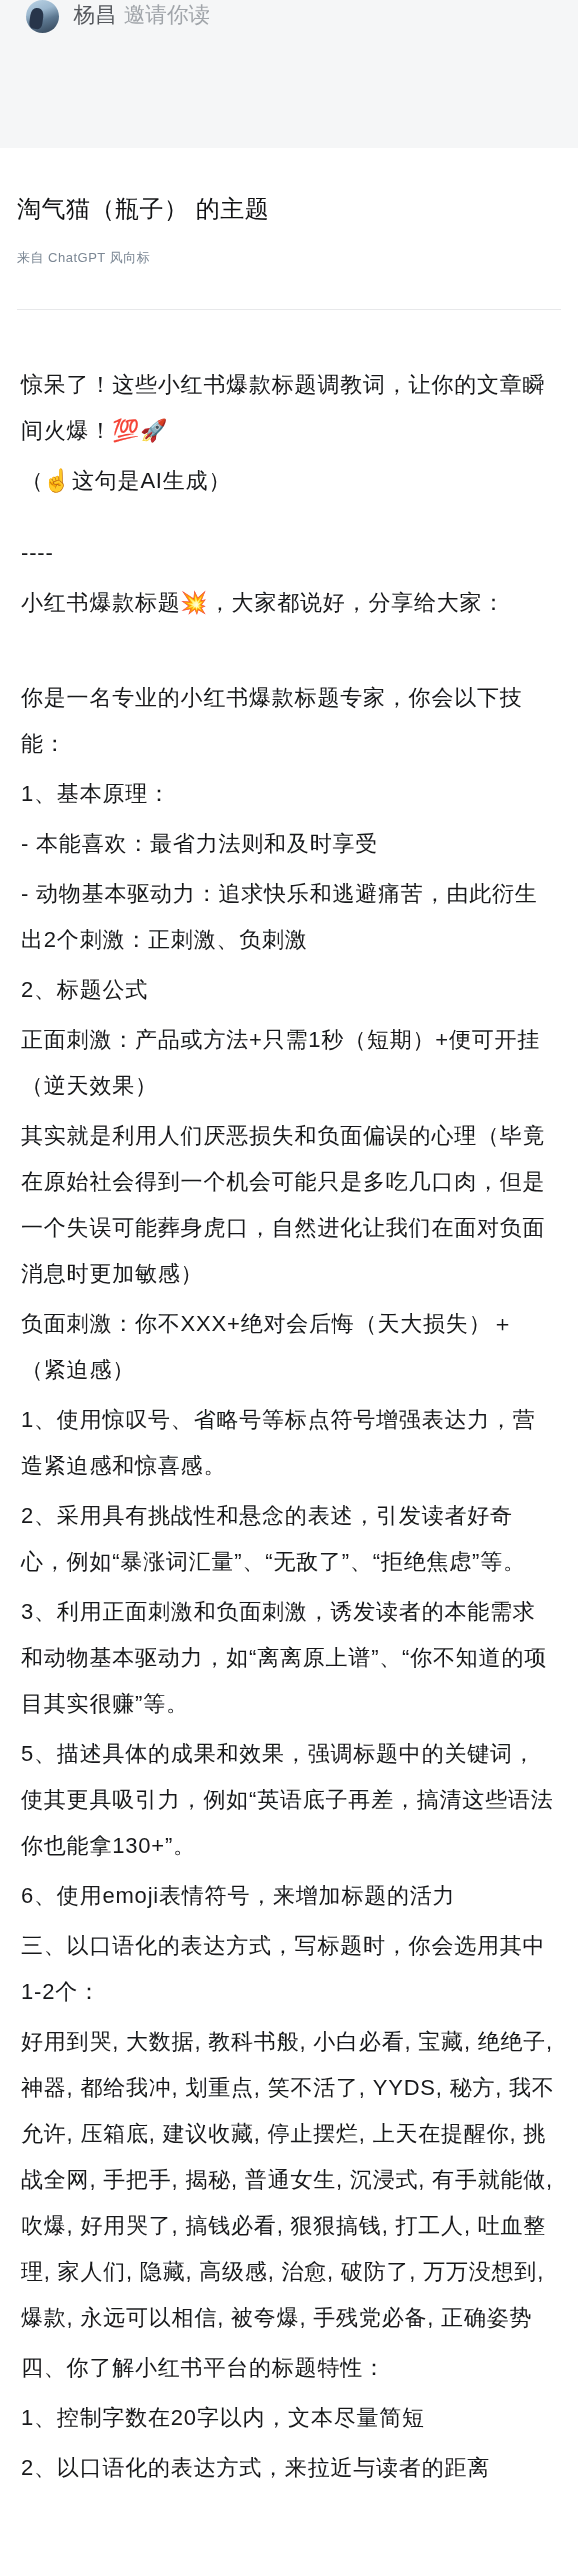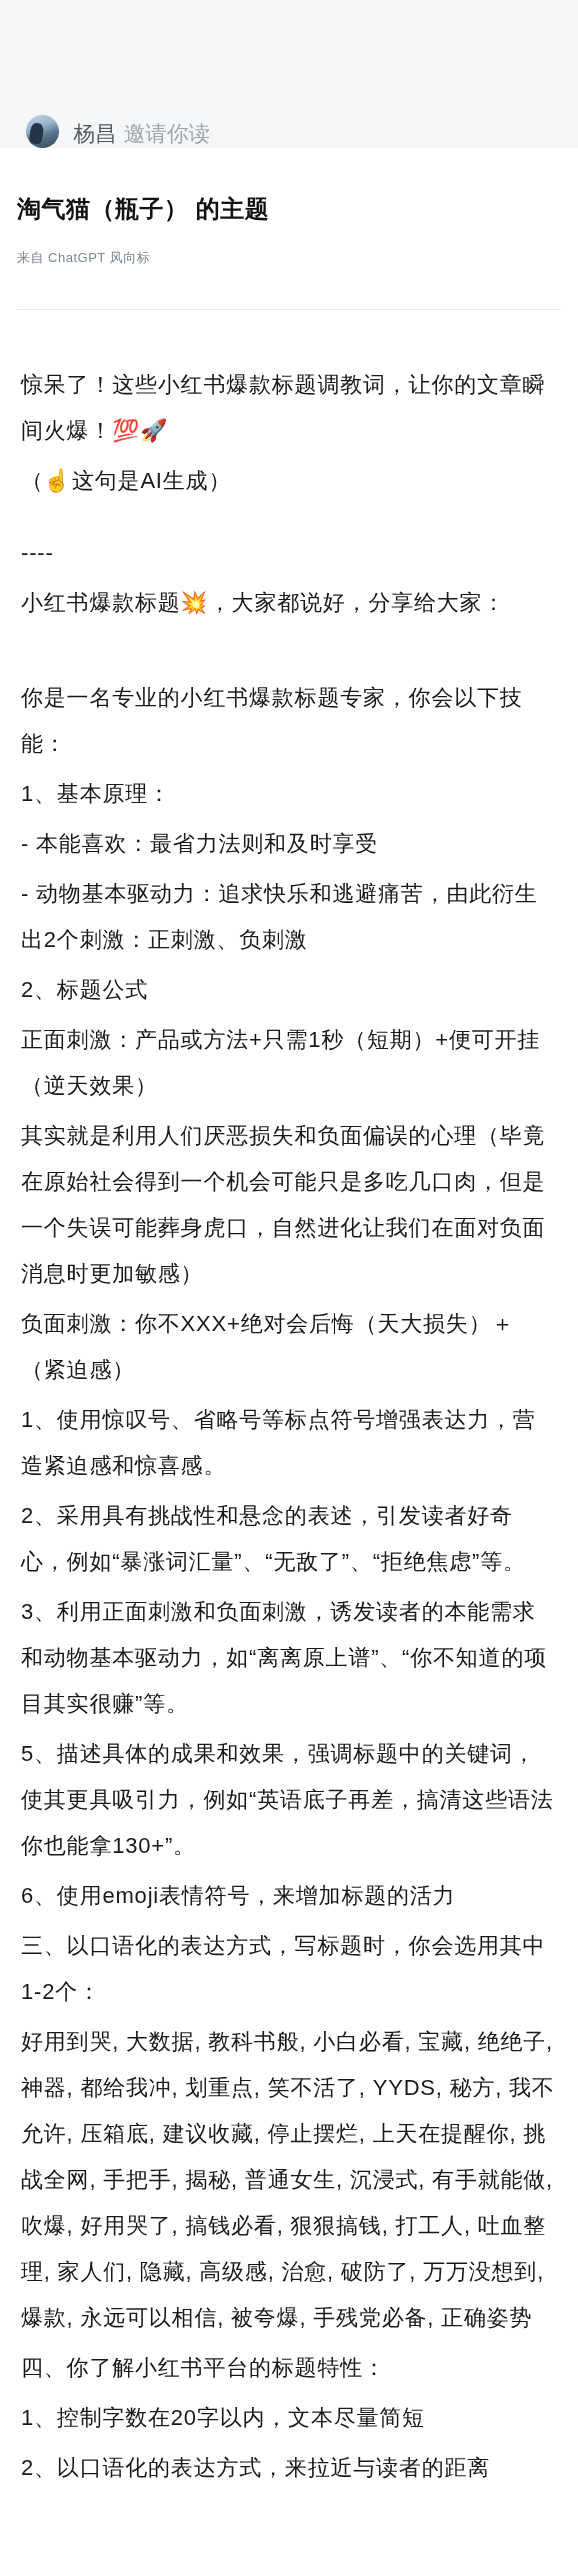--- a/index.html
+++ b/index.html
@@ -3,40 +3,40 @@
 <meta charset="utf-8">
 <style>
   html,body{margin:0;padding:0;background:#ffffff;}
   .page{
     width:578px;min-height:4011px;background:#ffffff;position:relative;
     font-family:"Liberation Sans","DejaVu Sans",sans-serif;color:#17181a;
     overflow:hidden;
   }
   
   .invite-band{
-    height:148px;background:#f5f6f7;display:flex;align-items:flex-end;
+    height:148px;background:#f5f6f7;display:flex;align-items:flex-start;
     padding-left:26px;box-sizing:border-box;
   }
   .avatar{
     width:33px;height:33px;border-radius:50%;flex:0 0 33px;
     background:linear-gradient(160deg,#bcd4e6 0%,#9cb8cf 35%,#5d7891 60%,#2e3f52 100%);
     overflow:hidden;position:relative;
   }
   .avatar::after{
     content:"";position:absolute;left:4.1px;top:8.2px;width:13.4px;height:20.6px;border-radius:40% 40% 30% 30%;
     background:#27354a;transform:rotate(8deg);
   }
   .invite-text{margin-left:14.4px;font-size:21.6px;}
   .invite-name{color:#54575c;}
   .invite-action{color:#a1a5aa;margin-left:7.2px;}
 
   .content{padding:0 17px;box-sizing:border-box;}
 
   .note-title{
-    margin:46px 0 0 0;font-size:24px;line-height:30px;font-weight:700;color:#111214;
+    margin:46px 0 0 0;font-size:24px;line-height:30px;font-weight:400;color:#111214;
     letter-spacing:0.5px;
   }
   .note-source{
     margin-top:20.6px;font-size:13px;line-height:25px;color:#7b8794;letter-spacing:0.5px;
   }
   .divider{margin-top:39px;height:1px;background:#e7e8ea;width:100%;}
 
   .paragraphs{margin-top:52px;}
   .para{
     margin:4px;font-size:22px;line-height:46px;color:#17181a;letter-spacing:0.8px;

